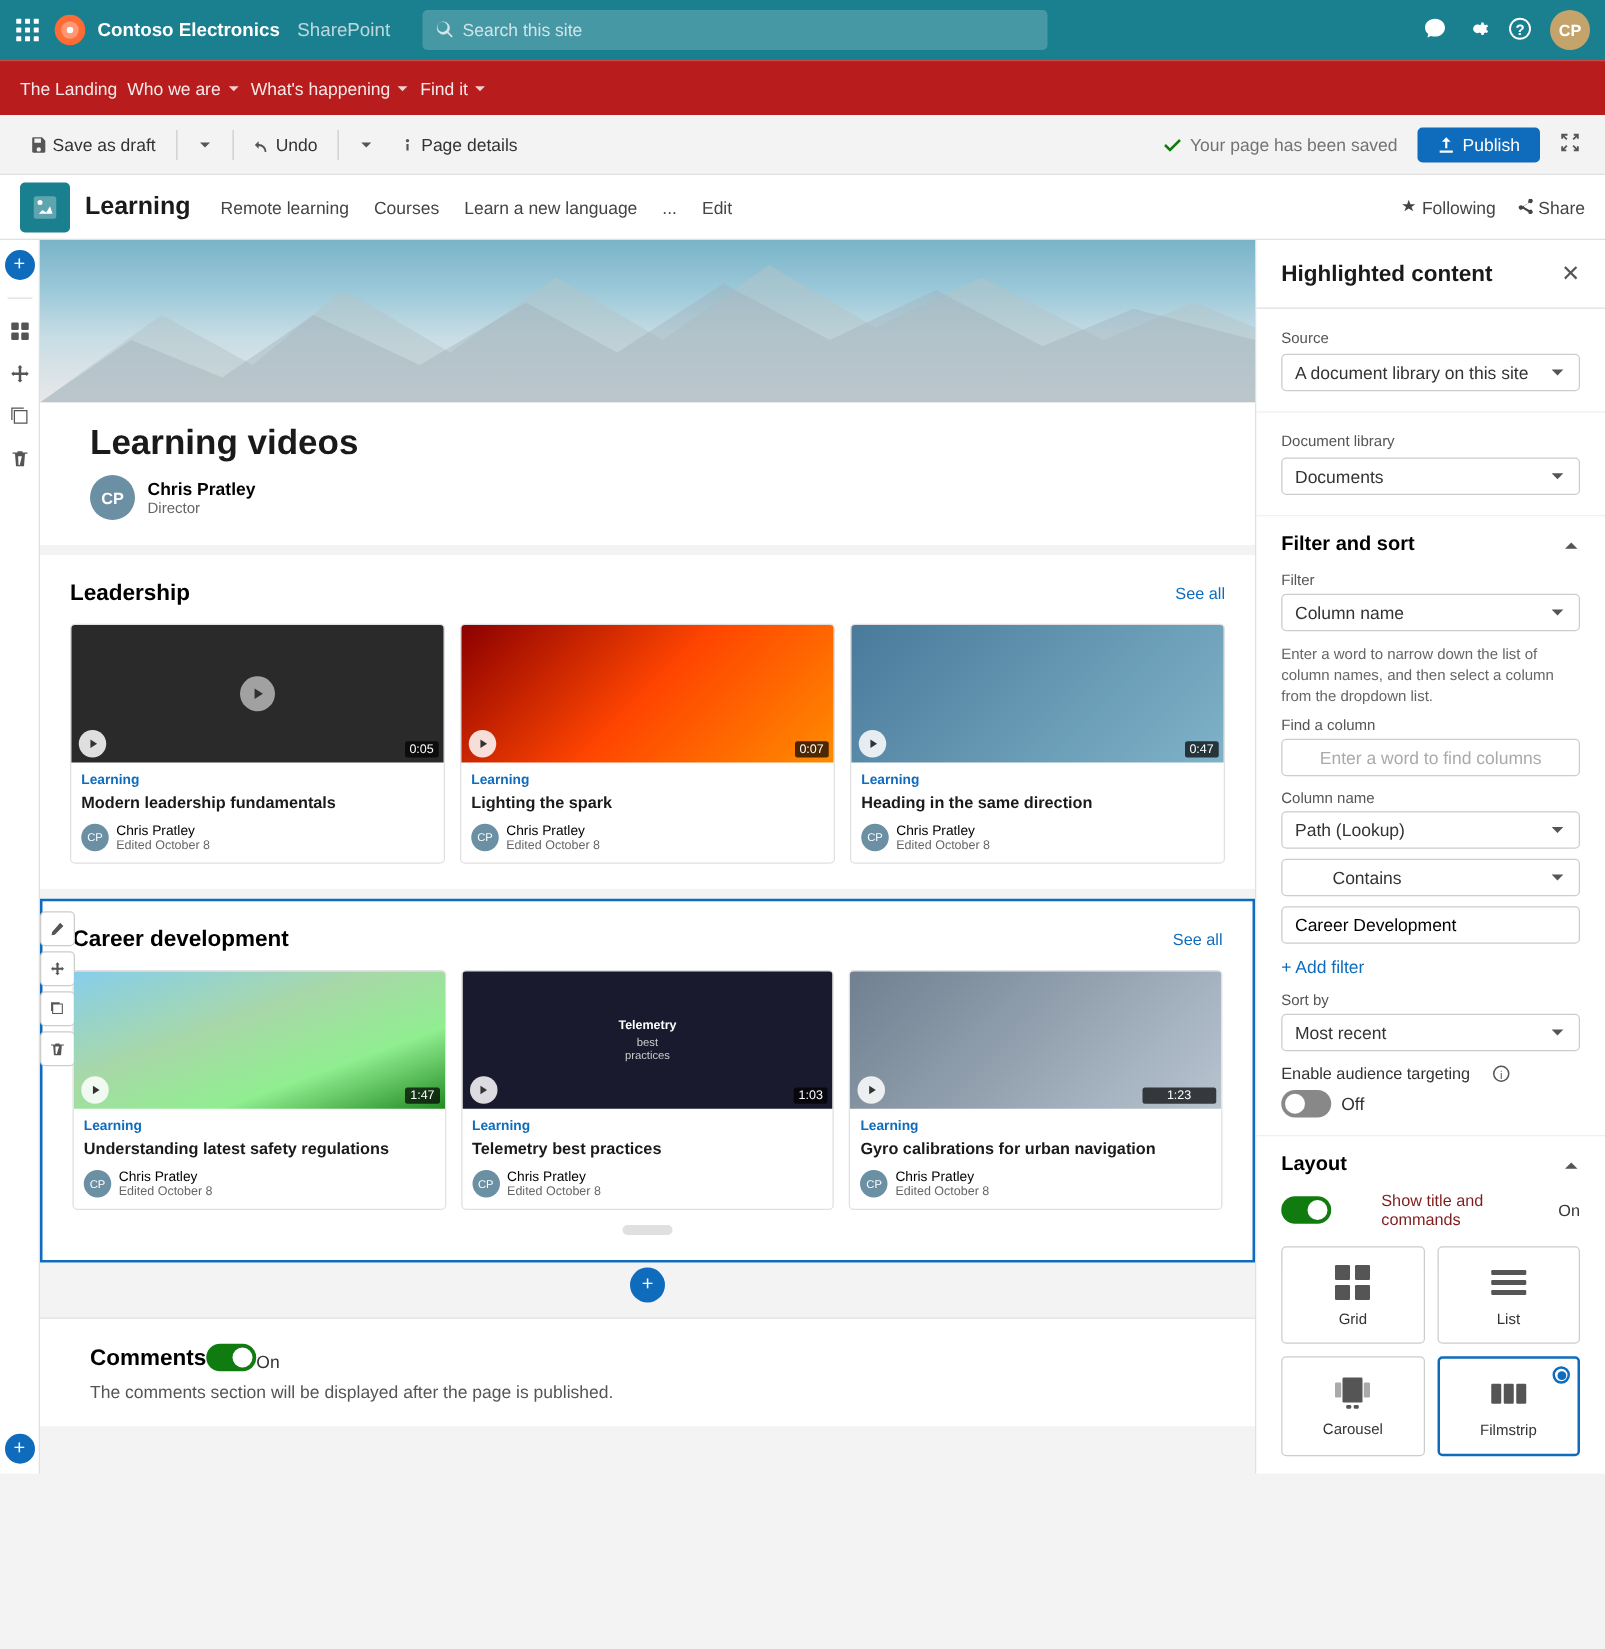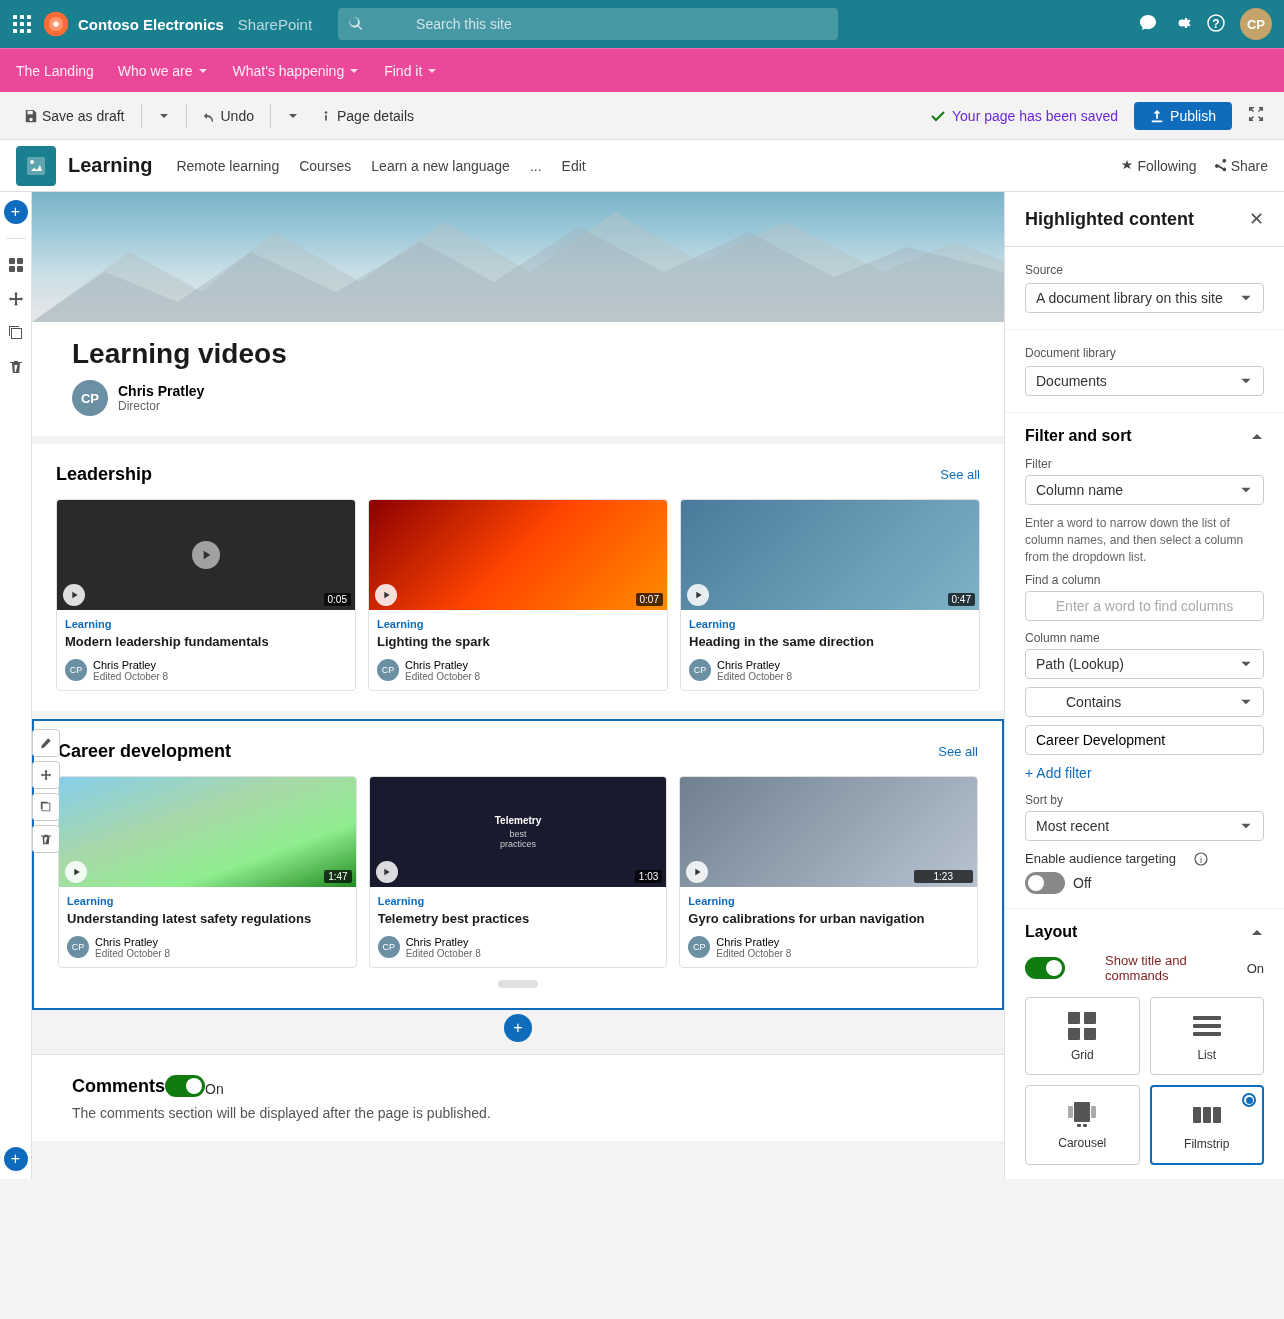--- a/index.html
+++ b/index.html
@@ -24,35 +24,35 @@
     .search-bar {
       flex: 1; max-width: 500px; margin: 0 16px;
       background: rgba(255,255,255,0.2);
       border-radius: 4px;
       display: flex; align-items: center;
       padding: 0 10px; height: 32px;
       color: rgba(255,255,255,0.85);
     }
     .search-bar input {
       background: transparent; border: none; outline: none;
-      color: #fde047; font-size: 14px; width: 100%; margin-left: 46px;
+      color: #fde047; font-size: 14px; width: 100%;
     }
     .search-bar input::placeholder { color: rgba(255,255,255,0.75); }
     .nav-icons { display: flex; align-items: center; gap: 14px; margin-left: auto; }
     .nav-icons svg { width: 20px; height: 20px; fill: white; cursor: pointer; }
     .avatar { width: 32px; height: 32px; border-radius: 50%; background: #c4a46b; cursor: pointer; display: flex; align-items: center; justify-content: center; color: white; font-weight: 600; font-size: 13px; }
 
     
     .site-nav {
-      background: #ec4899;
+      background: #b91c1c;
       display: flex;
       align-items: center;
       height: 44px;
       padding: 0 16px;
-      gap: 24px;
+      gap: 8px;
       color: rgba(255,255,255,0.9);
       font-size: 14px;
       border-top: 1px solid rgba(255,255,255,0.2);
     }
     .site-nav-item { cursor: pointer; white-space: nowrap; display: flex; align-items: center; gap: 4px; }
 
     
     .page-header {
       background: #f3f3f3;
       border-bottom: 1px solid #e0e0e0;
@@ -72,21 +72,21 @@
     .undo-btn {
       display: flex; align-items: center; gap: 4px;
       font-size: 14px; cursor: pointer; color: #333; padding: 4px 8px;
       border: none; background: transparent;
     }
     .page-details-btn {
       display: flex; align-items: center; gap: 4px;
       font-size: 14px; cursor: pointer; color: #333; padding: 4px 8px;
       border: none; background: transparent;
     }
-    .saved-status { margin-left: auto; display: flex; align-items: center; gap: 6px; color: #6d28d9; font-size: 14px; }
+    .saved-status { margin-left: auto; display: flex; align-items: center; gap: 6px; color: #737373; font-size: 14px; }
     .saved-status svg { width: 16px; height: 16px; stroke: #107c10; fill: none; }
     .publish-btn {
       background: #0f6cbd;
       color: white;
       border: none;
       border-radius: 4px;
       padding: 6px 16px;
       font-size: 14px;
       cursor: pointer;
       display: flex; align-items: center; gap: 6px;

